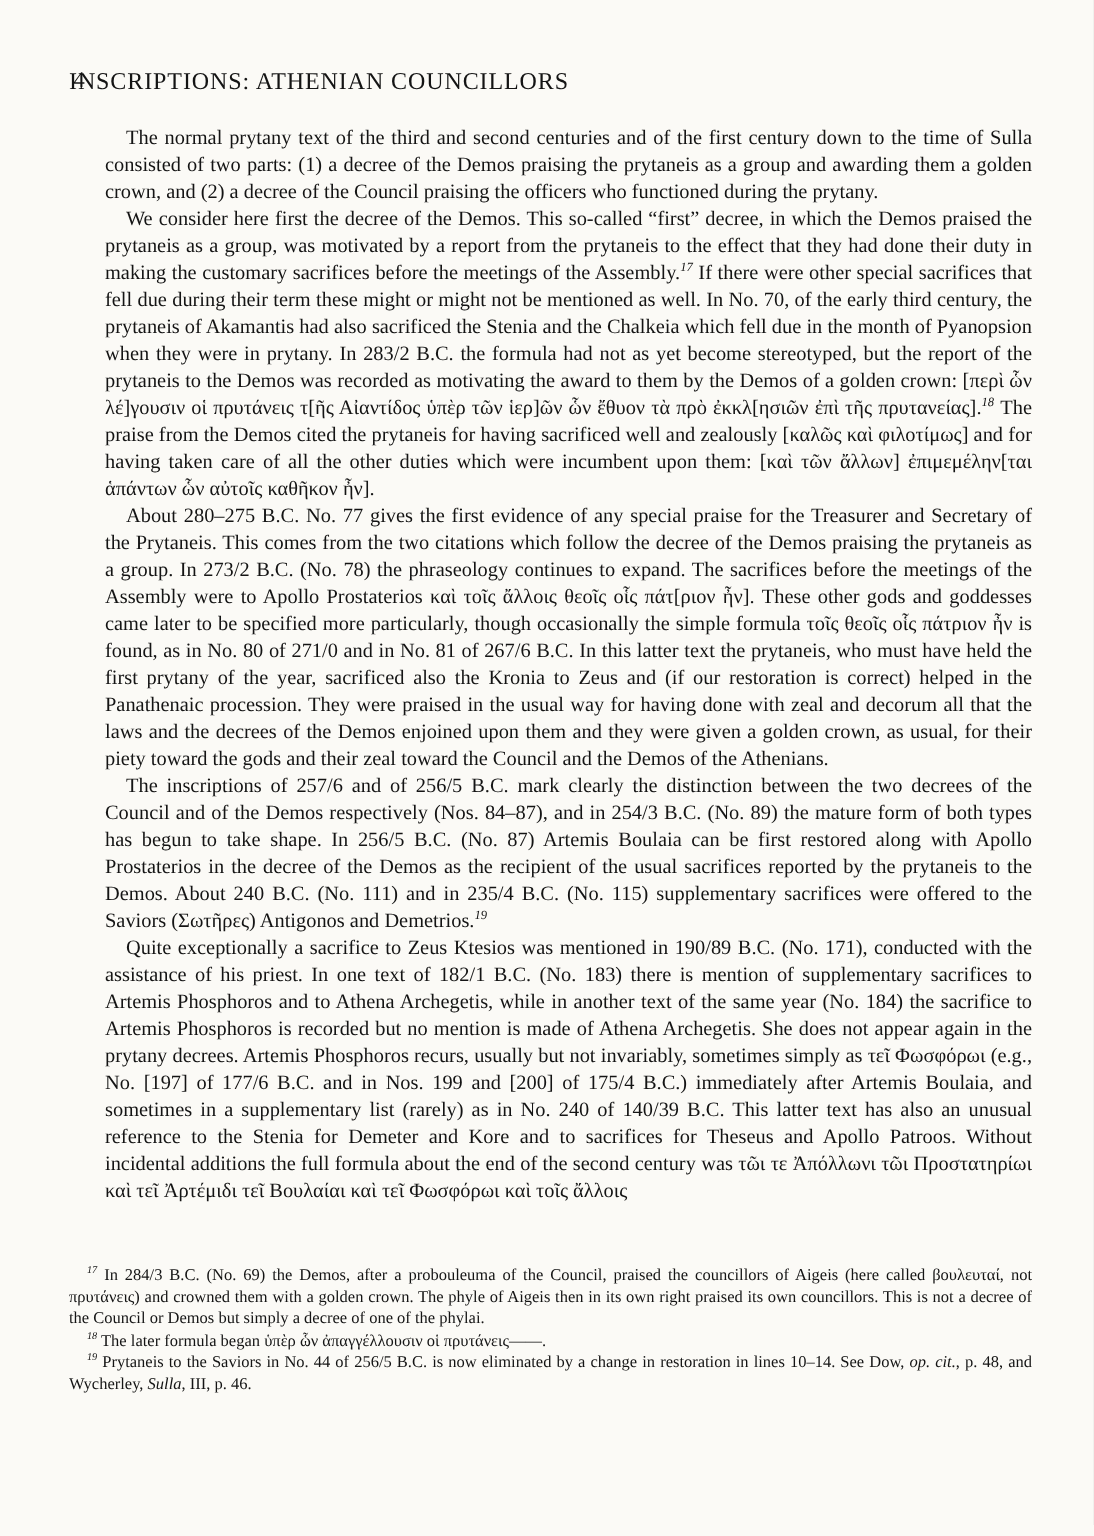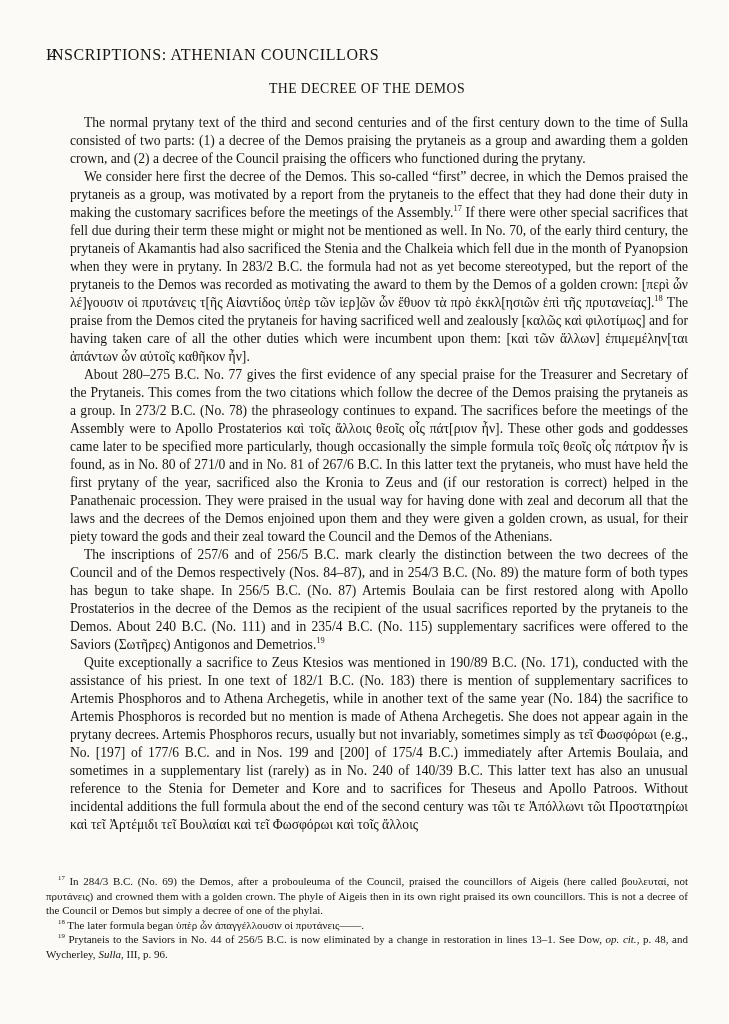--- a/index.html
+++ b/index.html
@@ -59,38 +59,38 @@
     text-align: justify;
   }
   .footnotes p {
     margin: 0;
     text-indent: 12px;
   }
   sup {
     font-size: 0.62em;
     vertical-align: super;
     line-height: 0;
+    font-style: italic;
   }
   b { font-weight: normal; }
   i { }
 </style>
 </head>
 <body>
 
 <div class="page">
   <div class="page-header">
     <span class="page-number">4</span>
     <div class="running-title">INSCRIPTIONS: ATHENIAN COUNCILLORS</div>
   </div>
-  <h1 class="section-title">THE DECREE OF THE DEMOS</h1>
   <div class="body-text">
       <p><span>The normal prytany text of the third and second centuries and of the first century down to the time of Sulla consisted of two parts: (1) a decree of the Demos praising the prytaneis as a group and awarding them a golden crown, and (2) a decree of the Council praising the officers who functioned during the prytany.</span></p>
       <p><span>We consider here first the decree of the Demos. This so-called “first” decree, in which the Demos praised the prytaneis as a group, was motivated by a report from the prytaneis to the effect that they had done their duty in making the customary sacrifices before the meetings of the Assembly.</span><sup>17</sup><span> If there were other special sacrifices that fell due during their term these might or might not be mentioned as well. In No. </span><b>70</b><span>, of the early third century, the prytaneis of Akamantis had also sacrificed the Stenia and the Chalkeia which fell due in the month of Pyanopsion when they were in prytany. In 283/2 B.C. the formula had not as yet become stereotyped, but the report of the prytaneis to the Demos was recorded as motivating the award to them by the Demos of a golden crown: [περὶ ὧν λέ]γουσιν οἱ πρυτάνεις τ[ῆς Αἰαντίδος ὑπὲρ τῶν ἱερ]ῶν ὧν ἔθυον τὰ πρὸ ἐκκλ[ησιῶν ἐπὶ τῆς πρυτανείας].</span><sup>18</sup><span> The praise from the Demos cited the prytaneis for having sacrificed well and zealously [καλῶς καὶ φιλοτίμως] and for having taken care of all the other duties which were incumbent upon them: [καὶ τῶν ἄλλων] ἐπιμεμέλην[ται ἁπάντων ὧν αὐτοῖς καθῆκον ἦν].</span></p>
       <p><span>About 280–275 B.C. No. </span><b>77</b><span> gives the first evidence of any special praise for the Treasurer and Secretary of the Prytaneis. This comes from the two citations which follow the decree of the Demos praising the prytaneis as a group. In 273/2 B.C. (No. </span><b>78</b><span>) the phraseology continues to expand. The sacrifices before the meetings of the Assembly were to Apollo Prostaterios καὶ τοῖς ἄλλοις θεοῖς οἷς πάτ[ριον ἦν]. These other gods and goddesses came later to be specified more particularly, though occasionally the simple formula τοῖς θεοῖς οἷς πάτριον ἦν is found, as in No. </span><b>80</b><span> of 271/0 and in No. </span><b>81</b><span> of 267/6 B.C. In this latter text the prytaneis, who must have held the first prytany of the year, sacrificed also the Kronia to Zeus and (if our restoration is correct) helped in the Panathenaic procession. They were praised in the usual way for having done with zeal and decorum all that the laws and the decrees of the Demos enjoined upon them and they were given a golden crown, as usual, for their piety toward the gods and their zeal toward the Council and the Demos of the Athenians.</span></p>
       <p><span>The inscriptions of 257/6 and of 256/5 B.C. mark clearly the distinction between the two decrees of the Council and of the Demos respectively (Nos. </span><b>84–87</b><span>), and in 254/3 B.C. (No. </span><b>89</b><span>) the mature form of both types has begun to take shape. In 256/5 B.C. (No. </span><b>87</b><span>) Artemis Boulaia can be first restored along with Apollo Prostaterios in the decree of the Demos as the recipient of the usual sacrifices reported by the prytaneis to the Demos. About 240 B.C. (No. </span><b>111</b><span>) and in 235/4 B.C. (No. </span><b>115</b><span>) supplementary sacrifices were offered to the Saviors (Σωτῆρες) Antigonos and Demetrios.</span><sup>19</sup></p>
       <p><span>Quite exceptionally a sacrifice to Zeus Ktesios was mentioned in 190/89 B.C. (No. </span><b>171</b><span>), conducted with the assistance of his priest. In one text of 182/1 B.C. (No. </span><b>183</b><span>) there is mention of supplementary sacrifices to Artemis Phosphoros and to Athena Archegetis, while in another text of the same year (No. </span><b>184</b><span>) the sacrifice to Artemis Phosphoros is recorded but no mention is made of Athena Archegetis. She does not appear again in the prytany decrees. Artemis Phosphoros recurs, usually but not invariably, sometimes simply as τεῖ Φωσφόρωι (e.g., No. </span><b>[197]</b><span> of 177/6 B.C. and in Nos. </span><b>199</b><span> and </span><b>[200]</b><span> of 175/4 B.C.) immediately after Artemis Boulaia, and sometimes in a supplementary list (rarely) as in No. </span><b>240</b><span> of 140/39 B.C. This latter text has also an unusual reference to the Stenia for Demeter and Kore and to sacrifices for Theseus and Apollo Patroos. Without incidental additions the full formula about the end of the second century was τῶι τε Ἀπόλλωνι τῶι Προστατηρίωι καὶ τεῖ Ἀρτέμιδι τεῖ Βουλαίαι καὶ τεῖ Φωσφόρωι καὶ τοῖς ἄλλοις</span></p>
     </div>
   <div class="footnotes">
       <p><sup>17</sup><span> In 284/3 B.C. (No. 69) the Demos, after a probouleuma of the Council, praised the councillors of Aigeis (here called βουλευταί, not πρυτάνεις) and crowned them with a golden crown. The phyle of Aigeis then in its own right praised its own councillors. This is not a decree of the Council or Demos but simply a decree of one of the phylai.</span></p>
       <p><sup>18</sup><span> The later formula began ὑπὲρ ὧν ἀπαγγέλλουσιν οἱ πρυτάνεις——.</span></p>
-      <p><sup>19</sup><span> Prytaneis to the Saviors in No. </span><b>44</b><span> of 256/5 B.C. is now eliminated by a change in restoration in lines 13–1. See Dow, </span><i>op. cit.</i><span>, p. 48, and Wycherley, </span><i>Sulla</i><span>, III, p. 96.</span></p>
+      <p><sup>19</sup><span> Prytaneis to the Saviors in No. </span><b>44</b><span> of 256/5 B.C. is now eliminated by a change in restoration in lines 10–14. See Dow, </span><i>op. cit.</i><span>, p. 48, and Wycherley, </span><i>Sulla</i><span>, III, p. 46.</span></p>
     </div>
 </div>
 
 </body></html>

